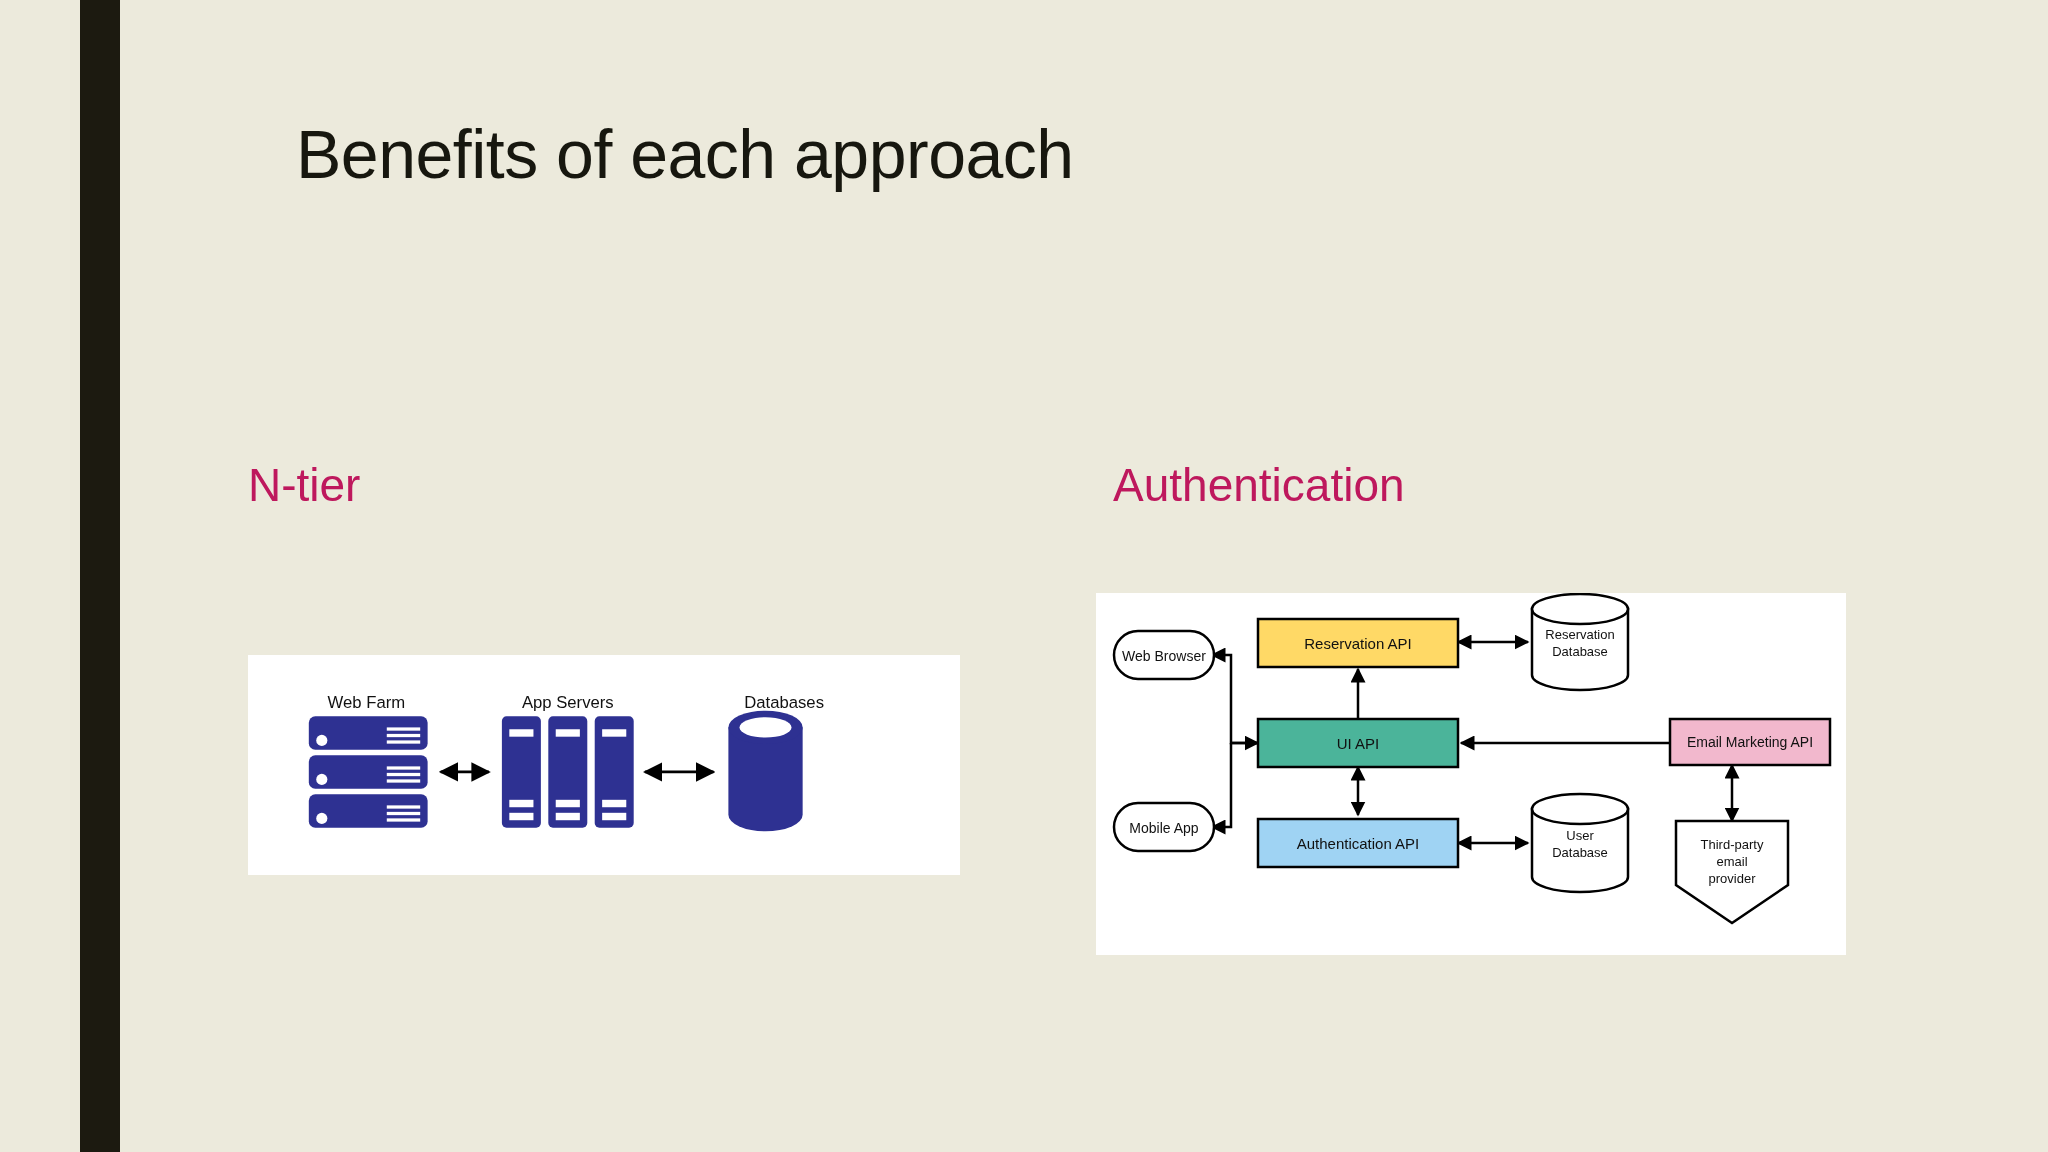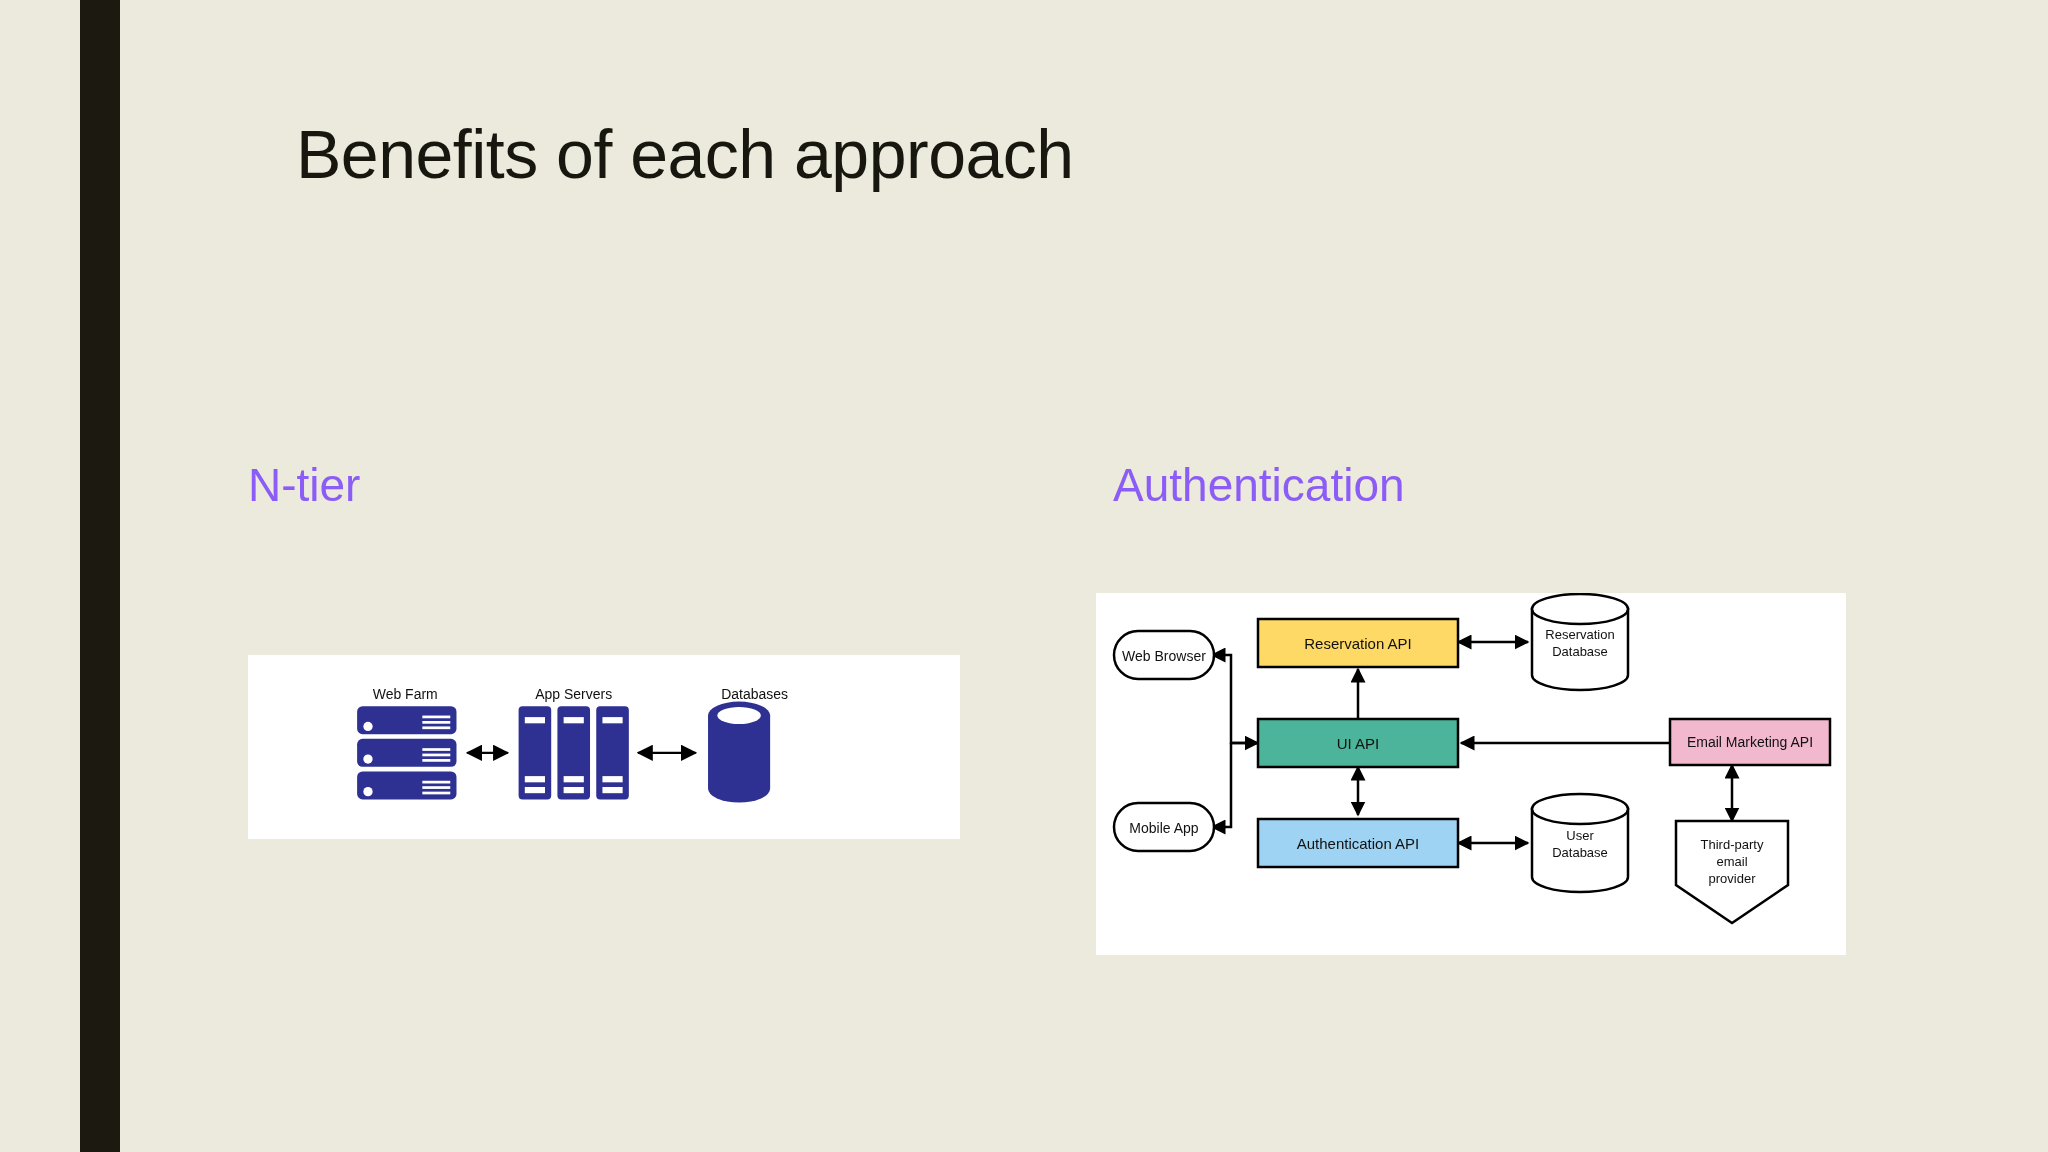--- a/index.html
+++ b/index.html
@@ -20,29 +20,29 @@
 
   
   .page-title{
     position:absolute;left:248px;top:120px;
     font-size:68px;line-height:1;color:#17170f;
     font-weight:400;letter-spacing:-0.5px;white-space:nowrap;margin-left:48px;
   }
 
   
   .col-heading{
-    position:absolute;font-size:46px;line-height:1;color:#8b5cf6;
+    position:absolute;font-size:46px;line-height:1;color:#be185d;
     font-weight:400;white-space:nowrap;
   }
   .col-heading.left{left:248px;top:462px;}
   .col-heading.right{left:1113px;top:462px;}
 
   
   .panel{position:absolute;background:#ffffff;}
-  .panel-ntier{left:248px;top:655px;width:712px;height:184px;}
+  .panel-ntier{left:248px;top:655px;width:712px;height:220px;}
   .panel-micro{left:1096px;top:593px;width:750px;height:362px;}
 
   .panel svg{display:block;width:100%;height:100%;}
 
   .dg-label{font-family:"Liberation Sans","DejaVu Sans",sans-serif;}
 </style>
 </head>
 <body>
 
 <div class="slide" style="background: rgb(236, 234, 220);">

